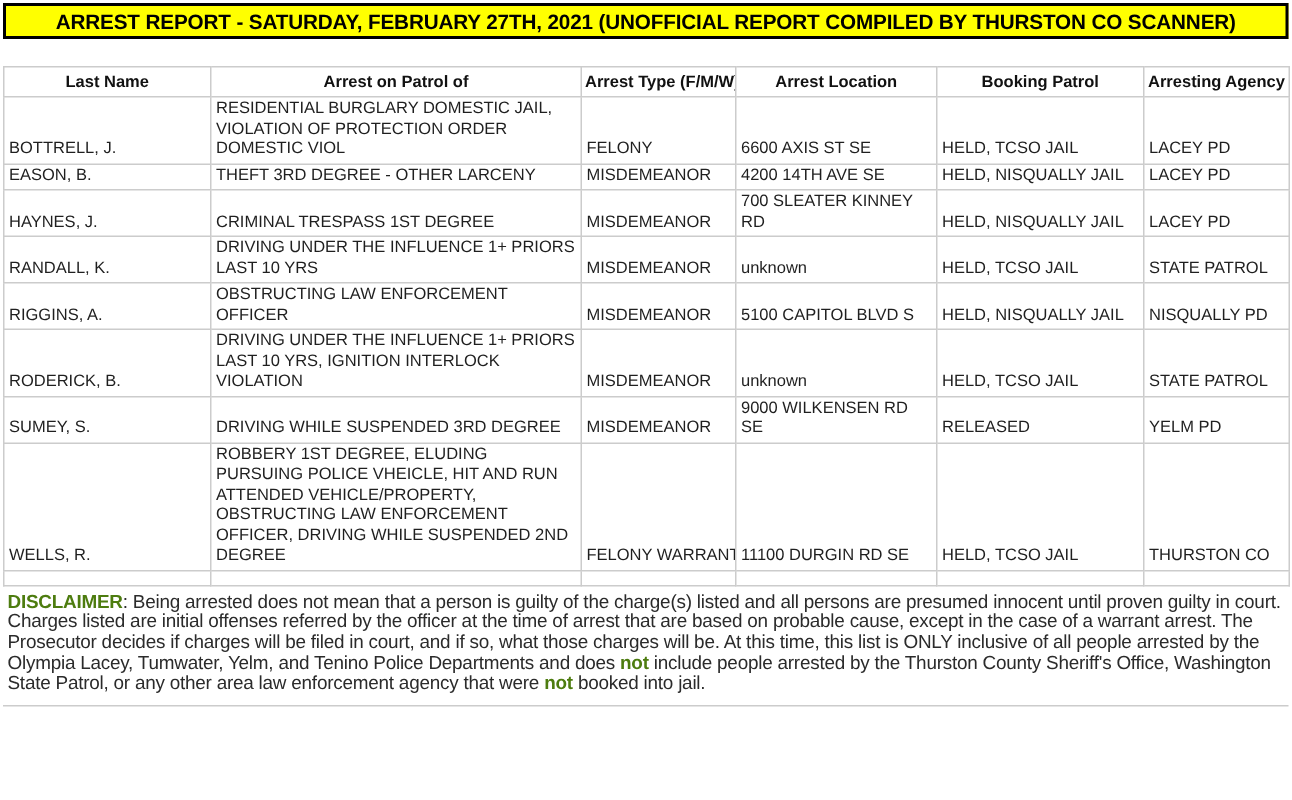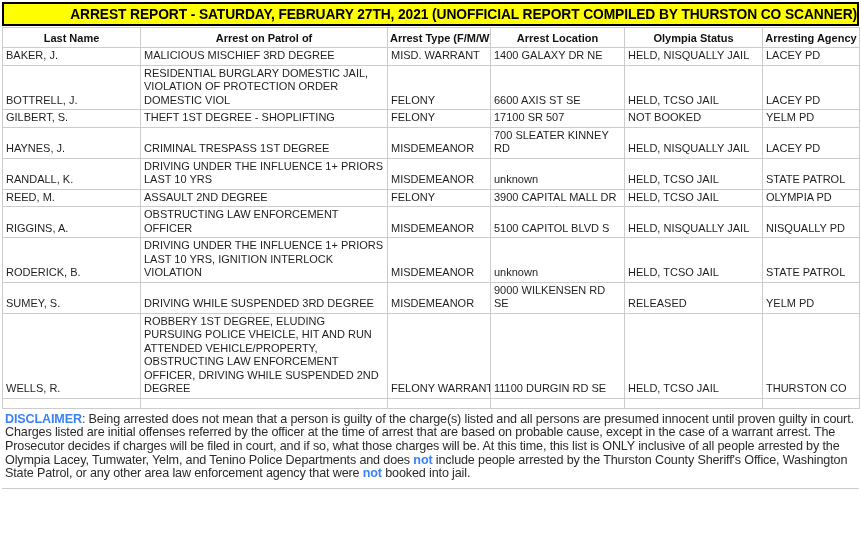--- a/index.html
+++ b/index.html
@@ -9,29 +9,29 @@
     padding: 2px 2px 0 2px;
     background: #ffffff;
     font-family: "Liberation Sans", "DejaVu Sans", sans-serif;
     overflow: hidden;
   }
   .title-bar {
     box-sizing: border-box;
     border: 2px solid #000000;
     background: #ffff00;
     height: 24px;
-    display: flex; align-items: center; justify-content: flex-end;
+    display: flex; align-items: center; justify-content: center;
     font-weight: bold; font-size: 13.8px; letter-spacing: -0.1px;
     color: #000000; white-space: nowrap;
   }
   table.report {
     border-collapse: collapse;
     table-layout: fixed;
     width: 857px;
-    margin-top: 1px;
+    margin-top: 18px;
     border-radius: 26px;
   }
   .report th, .report td { border: 1px solid #cccccc; box-sizing: border-box; }
   .report th {
     font-size: 11px; font-weight: bold; color: #111111;
     text-align: center; vertical-align: middle;
     height: 20px; padding: 1px 2px;
     white-space: nowrap; overflow: hidden;
   }
   .report td {
@@ -45,21 +45,21 @@
   tr.spacer-row td { height: 10px; padding: 0; }
   .disclaimer {
     box-sizing: border-box;
     width: 857px;
     padding: 4px 3px 7px 3px;
     border-bottom: 1px solid #cccccc;
     font-size: 12.6px; line-height: 13.7px;
     letter-spacing: -0.15px;
     color: #2b2b2b;
   }
-  .disclaimer b { color: #3b82f6; }
+  .disclaimer b { color: #4d7c0f; }
 </style>
 </head>
 <body>
 
 <div class="page">
 
   <div class="title-bar">
     <span>ARREST REPORT - SATURDAY, FEBRUARY  27TH, 2021 (UNOFFICIAL REPORT COMPILED BY THURSTON CO SCANNER)</span>
   </div>
 
@@ -71,72 +71,56 @@
       <col style="width:134px">
         <col style="width:138px">
         <col style="width:97px">
     </colgroup>
     <thead>
       <tr>
         <th>Last Name</th>
         <th>Arrest on Patrol of</th>
         <th>Arrest Type (F/M/W)</th>
         <th>Arrest Location</th>
-        <th>Olympia Status</th>
+        <th>Booking Patrol</th>
         <th>Arresting Agency</th>
       </tr>
     </thead>
     <tbody>
-        <tr class="data-row">
-          <td class="c-name">BAKER, J.</td>
-          <td class="c-charge">MALICIOUS MISCHIEF 3RD DEGREE</td>
-          <td class="c-type">MISD. WARRANT</td>
-          <td class="c-location">1400 GALAXY DR NE</td>
-          <td class="c-status">HELD, NISQUALLY JAIL</td>
-          <td class="c-agency">LACEY PD</td>
-        </tr>
         <tr class="data-row">
           <td class="c-name">BOTTRELL, J.</td>
           <td class="c-charge">RESIDENTIAL BURGLARY DOMESTIC JAIL, VIOLATION OF PROTECTION ORDER DOMESTIC VIOL</td>
           <td class="c-type">FELONY</td>
           <td class="c-location">6600 AXIS ST SE</td>
           <td class="c-status">HELD, TCSO JAIL</td>
           <td class="c-agency">LACEY PD</td>
         </tr>
         <tr class="data-row">
-          <td class="c-name">GILBERT, S.</td>
-          <td class="c-charge">THEFT 1ST DEGREE - SHOPLIFTING</td>
-          <td class="c-type">FELONY</td>
-          <td class="c-location">17100 SR 507</td>
-          <td class="c-status">NOT BOOKED</td>
-          <td class="c-agency">YELM PD</td>
+          <td class="c-name">EASON, B.</td>
+          <td class="c-charge">THEFT 3RD DEGREE - OTHER LARCENY</td>
+          <td class="c-type">MISDEMEANOR</td>
+          <td class="c-location">4200 14TH AVE SE</td>
+          <td class="c-status">HELD, NISQUALLY JAIL</td>
+          <td class="c-agency">LACEY PD</td>
         </tr>
         <tr class="data-row">
           <td class="c-name">HAYNES, J.</td>
           <td class="c-charge">CRIMINAL TRESPASS 1ST DEGREE</td>
           <td class="c-type">MISDEMEANOR</td>
           <td class="c-location">700 SLEATER KINNEY RD</td>
           <td class="c-status">HELD, NISQUALLY JAIL</td>
           <td class="c-agency">LACEY PD</td>
         </tr>
         <tr class="data-row">
           <td class="c-name">RANDALL, K.</td>
           <td class="c-charge">DRIVING UNDER THE INFLUENCE 1+ PRIORS LAST 10 YRS</td>
           <td class="c-type">MISDEMEANOR</td>
           <td class="c-location">unknown</td>
           <td class="c-status">HELD, TCSO JAIL</td>
           <td class="c-agency">STATE PATROL</td>
-        </tr>
-        <tr class="data-row">
-          <td class="c-name">REED, M.</td>
-          <td class="c-charge">ASSAULT 2ND DEGREE</td>
-          <td class="c-type">FELONY</td>
-          <td class="c-location">3900 CAPITAL MALL DR</td>
-          <td class="c-status">HELD, TCSO JAIL</td>
-          <td class="c-agency">OLYMPIA PD</td>
         </tr>
         <tr class="data-row">
           <td class="c-name">RIGGINS, A.</td>
           <td class="c-charge">OBSTRUCTING LAW ENFORCEMENT OFFICER</td>
           <td class="c-type">MISDEMEANOR</td>
           <td class="c-location">5100 CAPITOL BLVD S</td>
           <td class="c-status">HELD, NISQUALLY JAIL</td>
           <td class="c-agency">NISQUALLY PD</td>
         </tr>
         <tr class="data-row">

